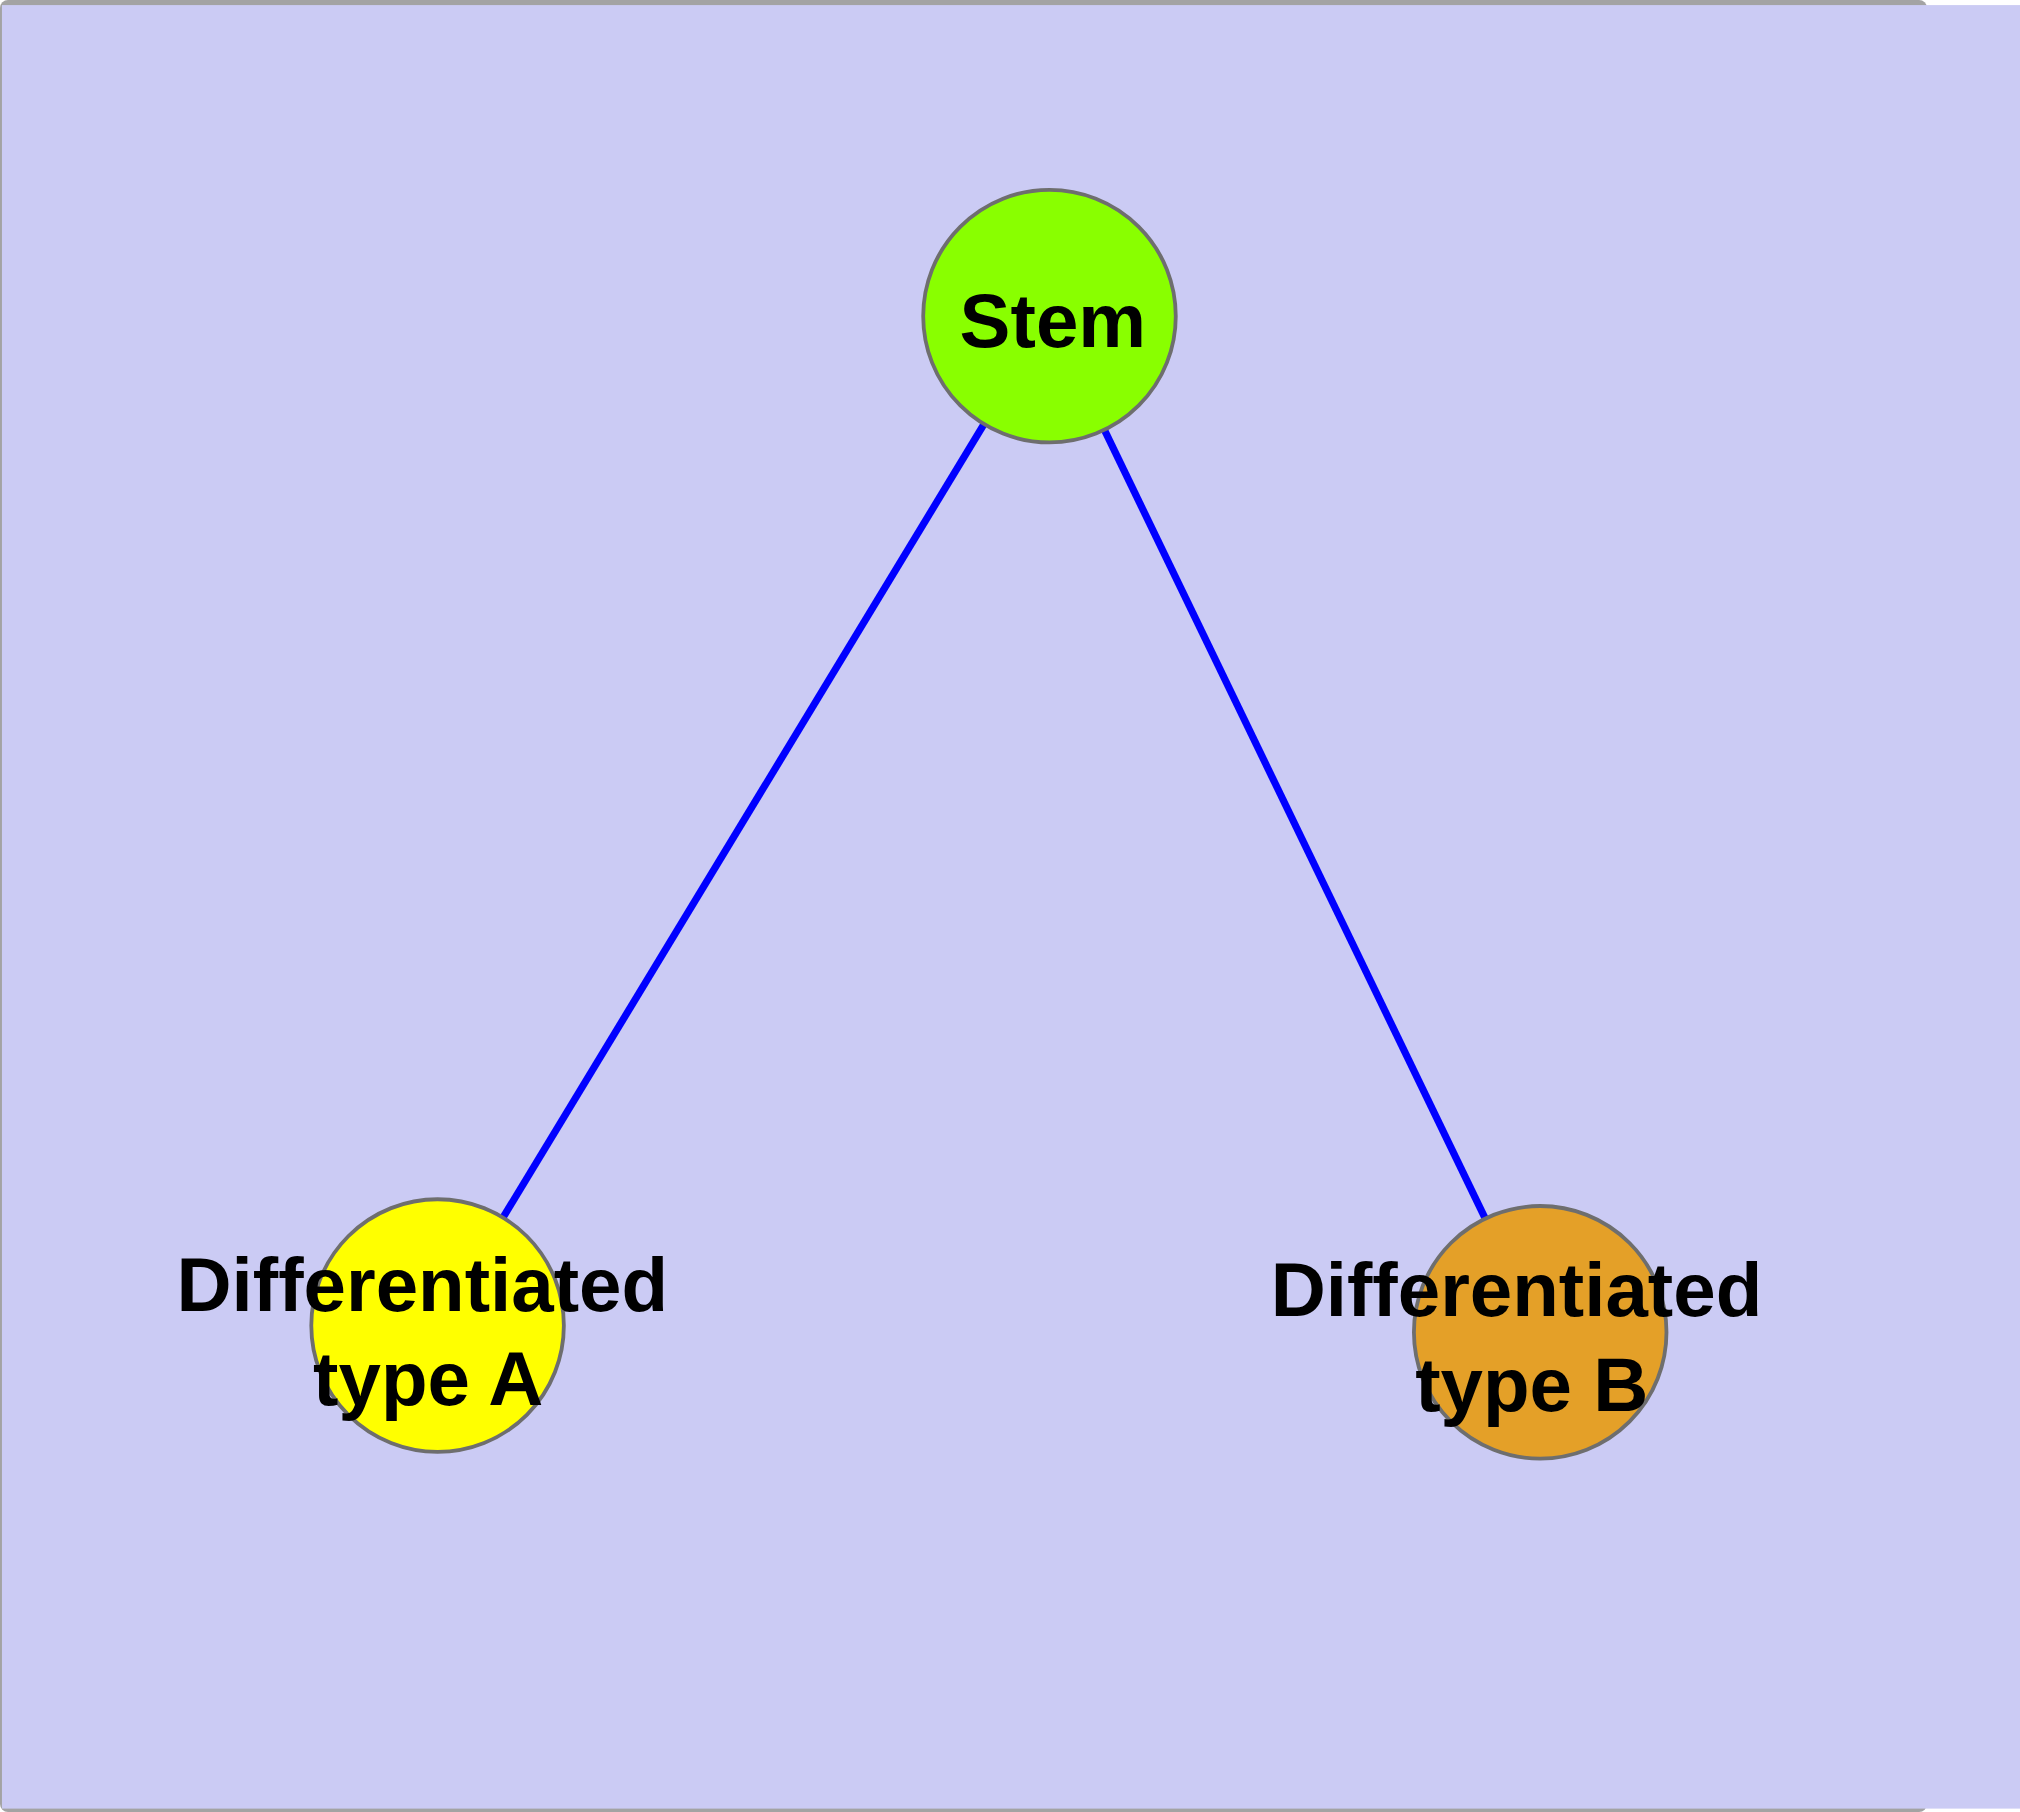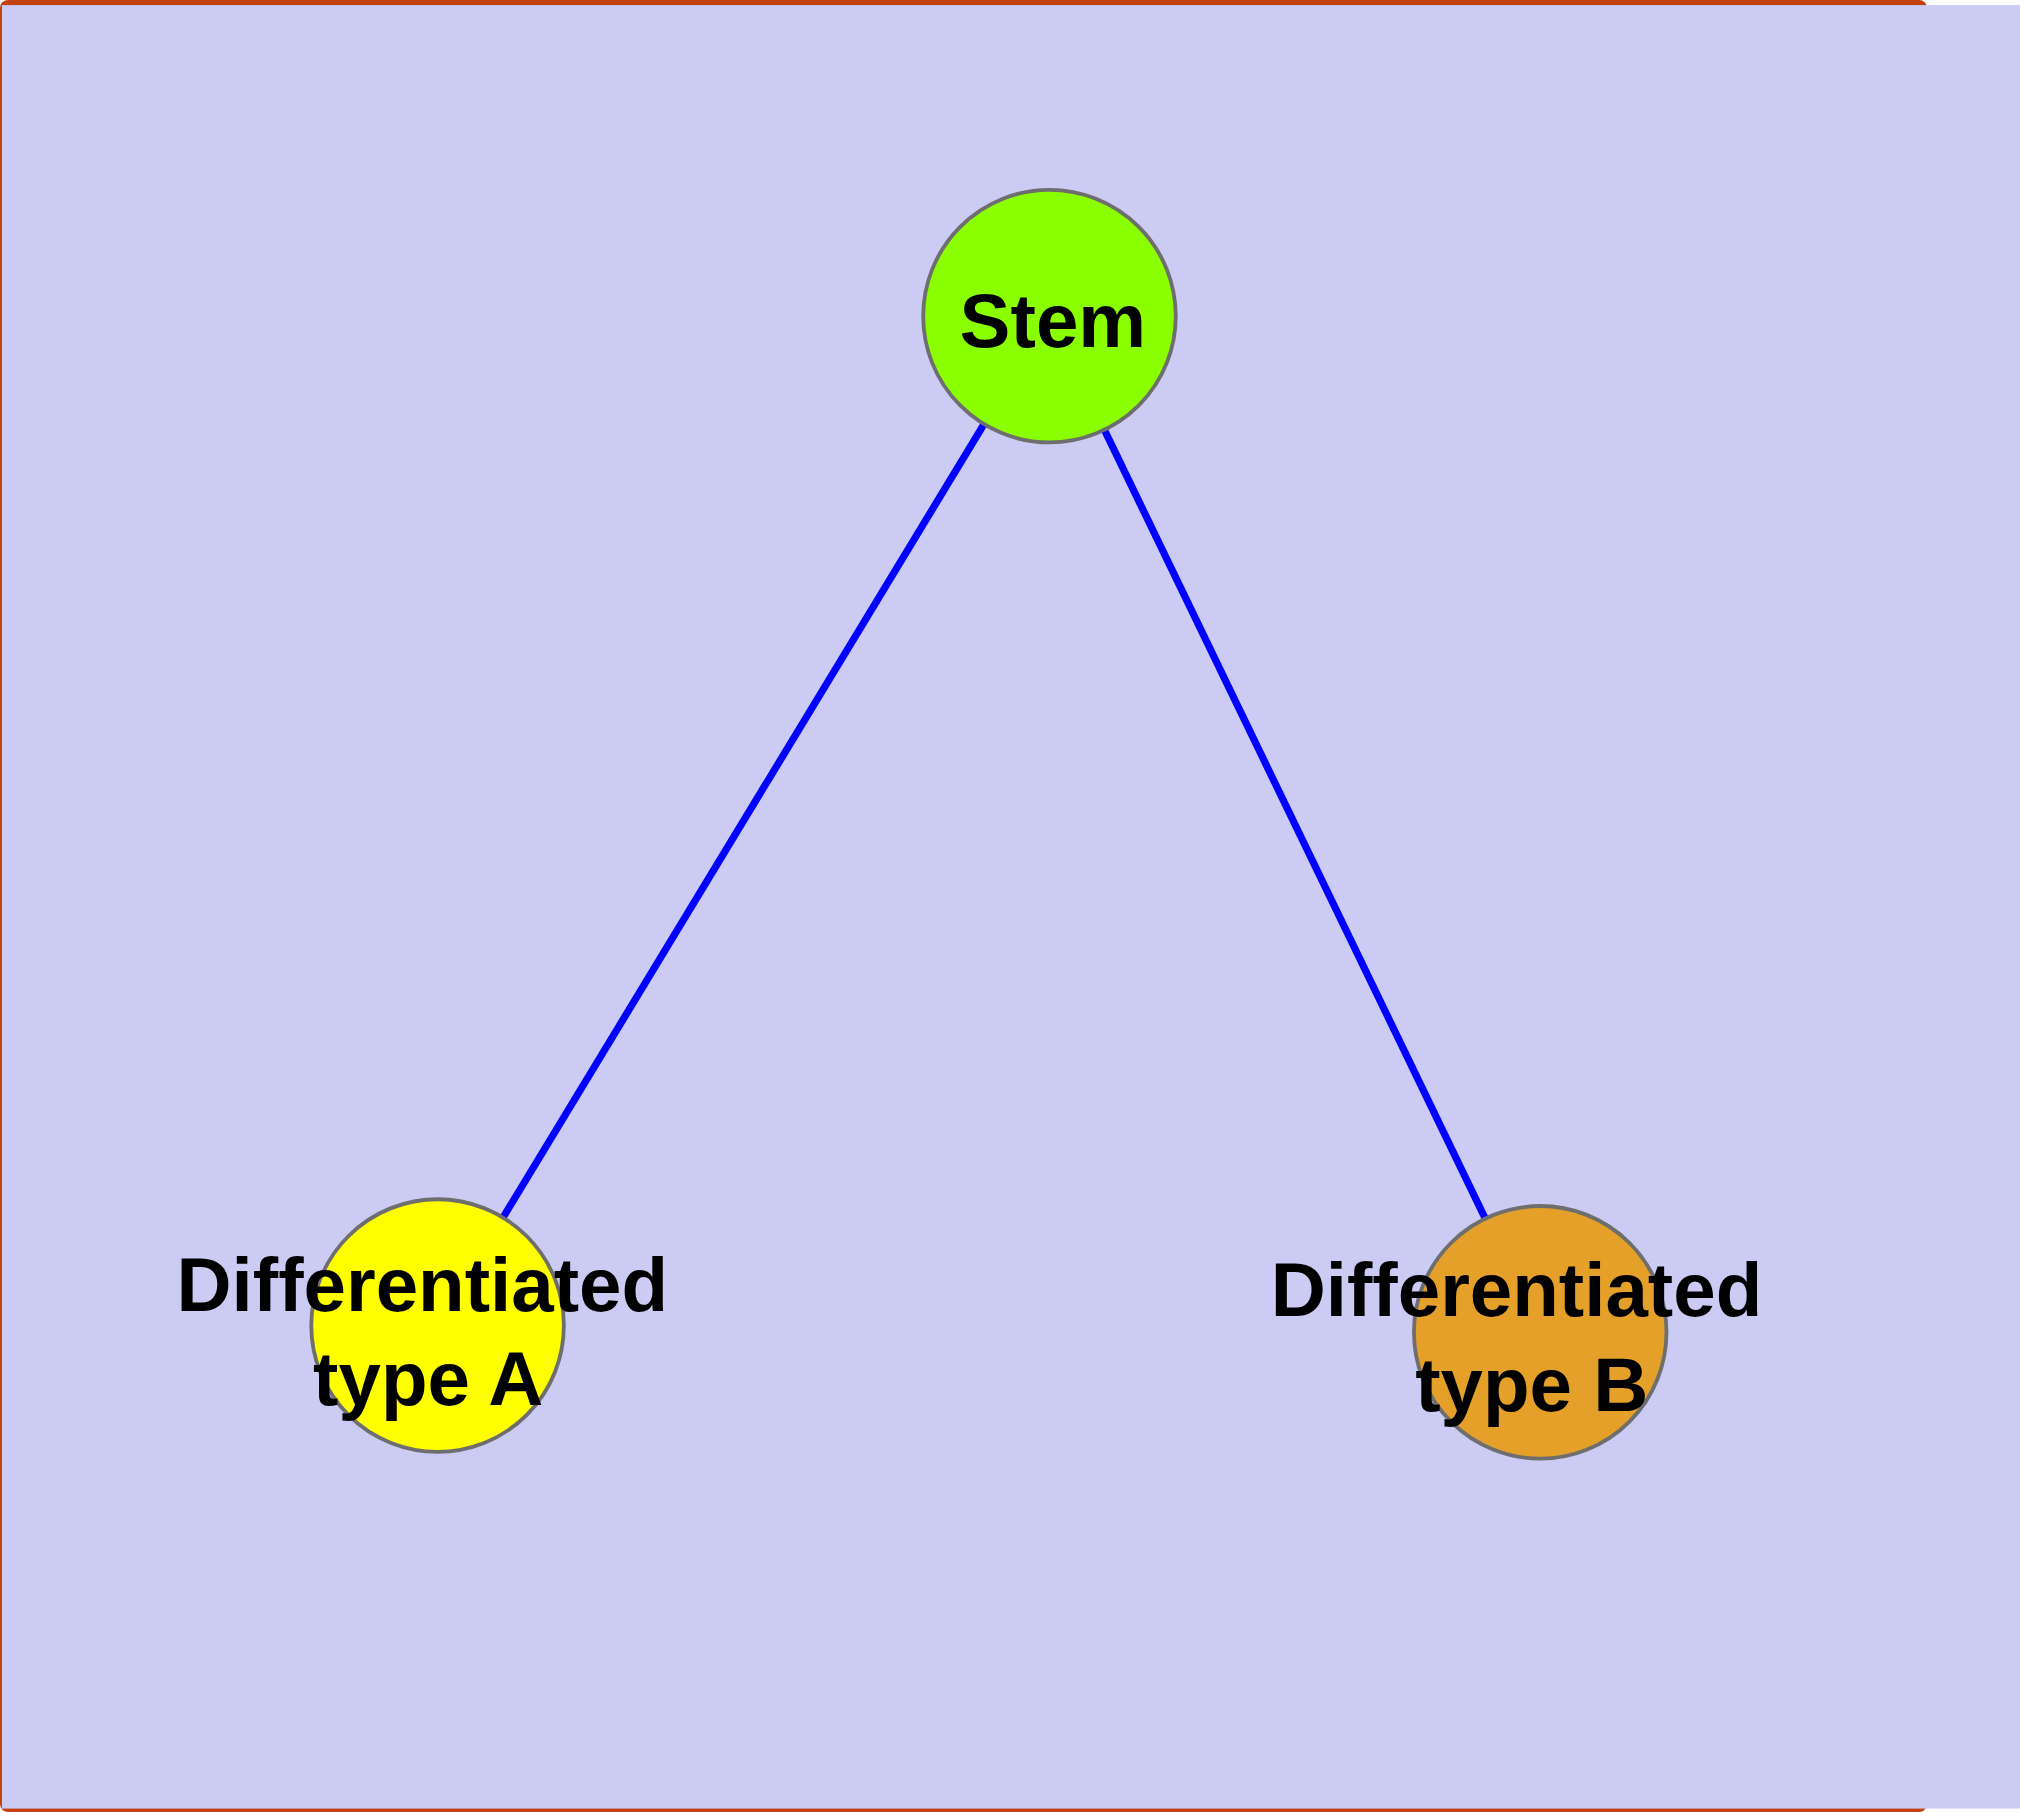--- a/index.html
+++ b/index.html
@@ -8,21 +8,21 @@
     background: #ffffff;
     width: 2021px;
     height: 1812px;
     overflow: hidden;
     font-family: "Liberation Sans", sans-serif;
   }
   .figure {
     position: relative;
     width: 1927px;
     height: 1812px;
-    background: #c2410c;
+    background: #a3a3a3;
     border-radius: 8px;
   }
   svg.graph-canvas {
     position: absolute;
     left: 0;
     top: 0;
     display: block;
   }
   .edge-line {
     fill: none;

